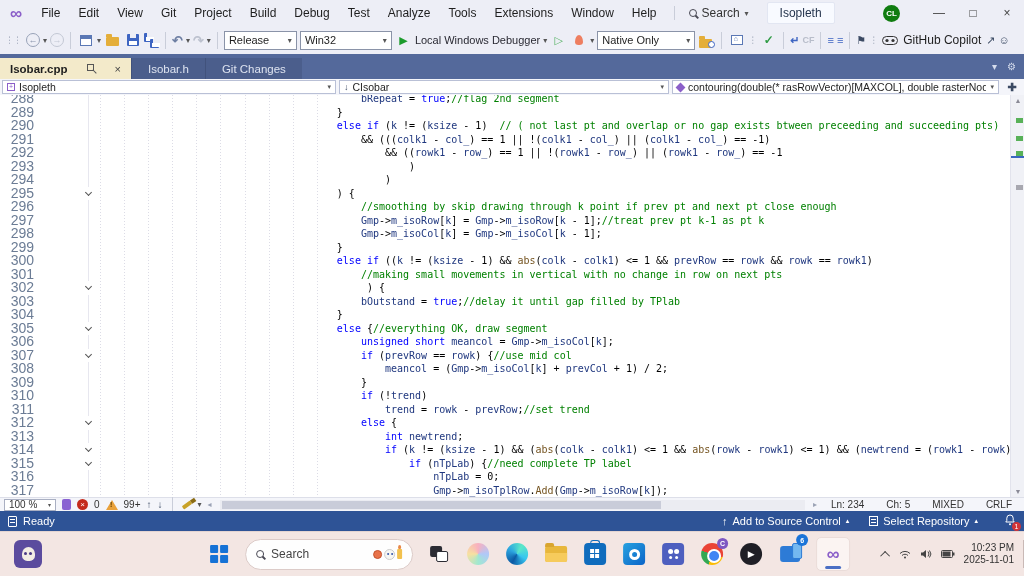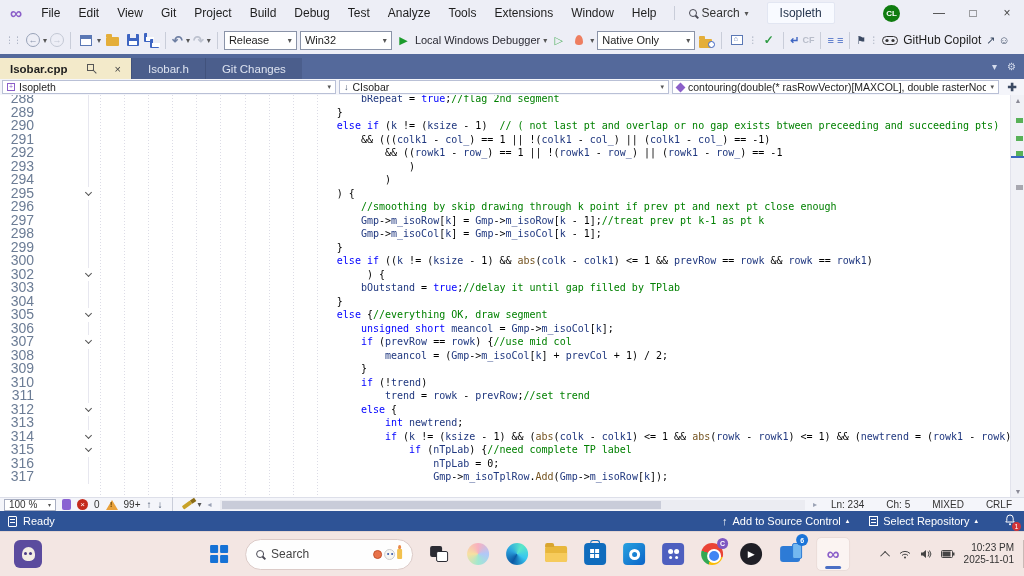--- a/index.html
+++ b/index.html
@@ -444,20 +444,28 @@
         </div>
         <div class="crow">
           <span class="lnum">300</span>
           <span class="lsel"></span>
           <span class="lfold">
             <i class="vline"></i>
           </span>
           <span class="lcode"><span class="c-p">                                        </span><span class="c-k">else</span><span class="c-p"> </span><span class="c-k">if</span><span class="c-p"> ((</span><span class="c-v">k</span><span class="c-p"> != (</span><span class="c-v">ksize</span><span class="c-p"> - 1) &amp;&amp; </span><span class="c-f">abs</span><span class="c-p">(</span><span class="c-v">colk</span><span class="c-p"> - </span><span class="c-v">colk1</span><span class="c-p">) &lt;= 1 &amp;&amp; </span><span class="c-v">prevRow</span><span class="c-p"> == </span><span class="c-v">rowk</span><span class="c-p"> &amp;&amp; </span><span class="c-v">rowk</span><span class="c-p"> == </span><span class="c-v">rowk1</span><span class="c-p">)</span></span>
         </div>
         <div class="crow">
+          <span class="lnum">301</span>
+          <span class="lsel"></span>
+          <span class="lfold">
+            <i class="vline"></i>
+          </span>
+          <span class="lcode"><span class="c-p">                                            </span><span class="c-c">//making small movements in vertical with no change in row on next pts</span></span>
+        </div>
+        <div class="crow">
           <span class="lnum">302</span>
           <span class="lsel"></span>
           <span class="lfold">
             <i class="chev"></i>
           </span>
           <span class="lcode"><span class="c-p">                                             </span><span class="c-p">) {</span></span>
         </div>
         <div class="crow">
           <span class="lnum">303</span>
           <span class="lsel"></span>

